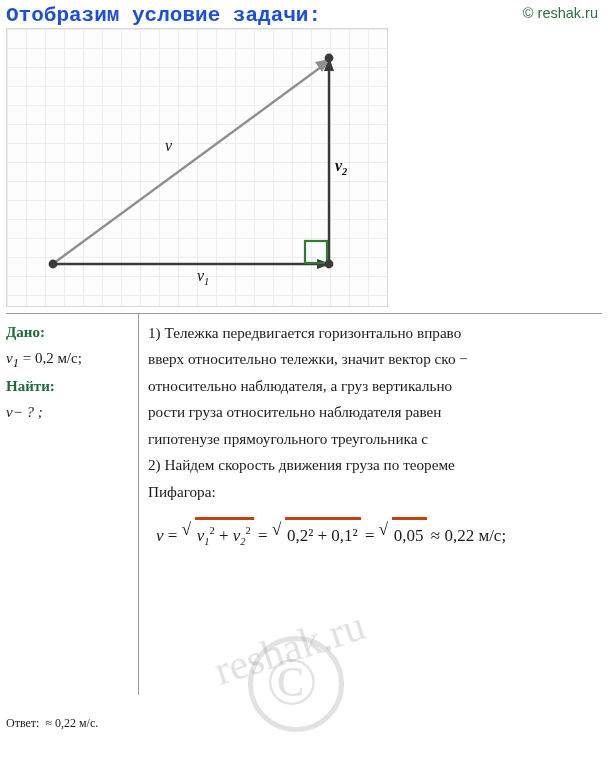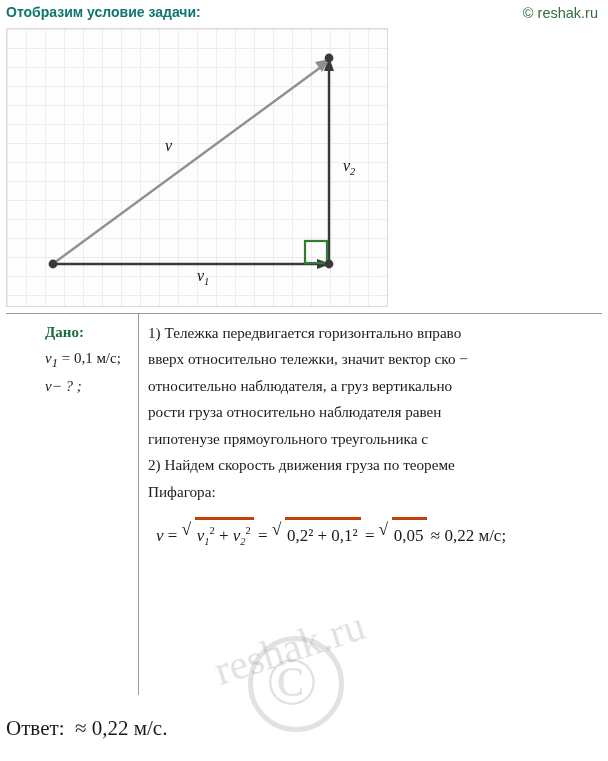--- a/index.html
+++ b/index.html
@@ -25,24 +25,24 @@
     position: absolute;
     top: 4px;
     left: 6px;
     right: 6px;
     height: 22px;
   }
   .prompt {
     position: absolute;
     left: 0;
     top: 0;
-    font-size: 14px;
+    font-size: 21px;
     font-weight: bold;
-    font-family: Liberation Sans, sans-serif;
-    color: #0f766e;
+    font-family: Liberation Mono, monospace;
+    color: #1d4ed8;
     white-space: nowrap;
   }
   .watermark-top {
     position: absolute;
     right: 4px;
     top: 1px;
     font-size: 14.5px;
     color: #2f6f3f;
     font-family: "Liberation Sans", sans-serif;
     white-space: nowrap;
@@ -76,21 +76,21 @@
     font-family: "Liberation Serif", serif;
     font-style: italic;
     font-size: 16px;
     color: #111;
   }
   .lbl sub {
     font-size: 10.5px;
     font-style: italic;
   }
   .lbl-v   { left: 158px; top: 108px; }
-  .lbl-v2  { left: 336px; top: 128px; }
+  .lbl-v2  { left: 328px; top: 128px; font-weight: bold; }
   .lbl-v1  { left: 190px; top: 238px; }
   
   .divider-h {
     position: absolute;
     left: 6px;
     right: 6px;
     top: 313px;
     height: 1px;
     background: #9a9a9a;
   }
@@ -102,21 +102,20 @@
     height: 382px;
     background: #9a9a9a;
   }
   .given {
     position: absolute;
     left: 6px;
     top: 320px;
     width: 126px;
     font-size: 15px;
     line-height: 1.72;
-    margin-left: 39px;
   }
   .given .hdr {
     font-weight: bold;
     color: #1d6b3c;
   }
   .given .row {
     font-style: italic;
   }
   .given .row .num {
     font-style: normal;
@@ -206,21 +205,21 @@
     left: 54px;
     top: 52px;
     font-size: 68px;
     color: rgba(150,150,150,0.28);
     font-family: "Liberation Serif", serif;
   }
   .answer {
     position: absolute;
     left: 6px;
     top: 716px;
-    font-size: 21px;
+    font-size: 12px;
   }
 </style>
 </head>
 <body>
 
 <div class="page">
 
   <div class="top-line">
     <div class="prompt">Отобразим условие задачи:</div>
     <div class="watermark-top">© reshak.ru</div>
@@ -249,22 +248,23 @@
     <div class="lbl lbl-v2"><span>v</span><sub>2</sub></div>
     <div class="lbl lbl-v1"><span>v</span><sub>1</sub></div>
   </div>
 
   <div class="divider-h"></div>
   <div class="divider-v"></div>
 
   <div class="given">
     <div class="hdr">Дано:</div>
     <div class="row">
-      <span>v</span><sub>1</sub><span class="num"> = 0,1 м/с;</span>
+      <span>v</span><sub>1</sub><span class="num"> = 0,2 м/с;</span>
     </div>
+    <div class="hdr">Найти:</div>
     <div class="row">v− ? ;</div>
   </div>
 
   <div class="solution">
     <p>1) Тележка передвигается горизонтально вправо</p>
     <p>вверх относительно тележки, значит вектор ско −</p>
     <p>относительно наблюдателя, а груз вертикально</p>
     <p>рости груза относительно наблюдателя равен</p>
     <p>гипотенузе прямоугольного треугольника с</p>
     <p>2) Найдем скорость движения груза по теореме</p>

